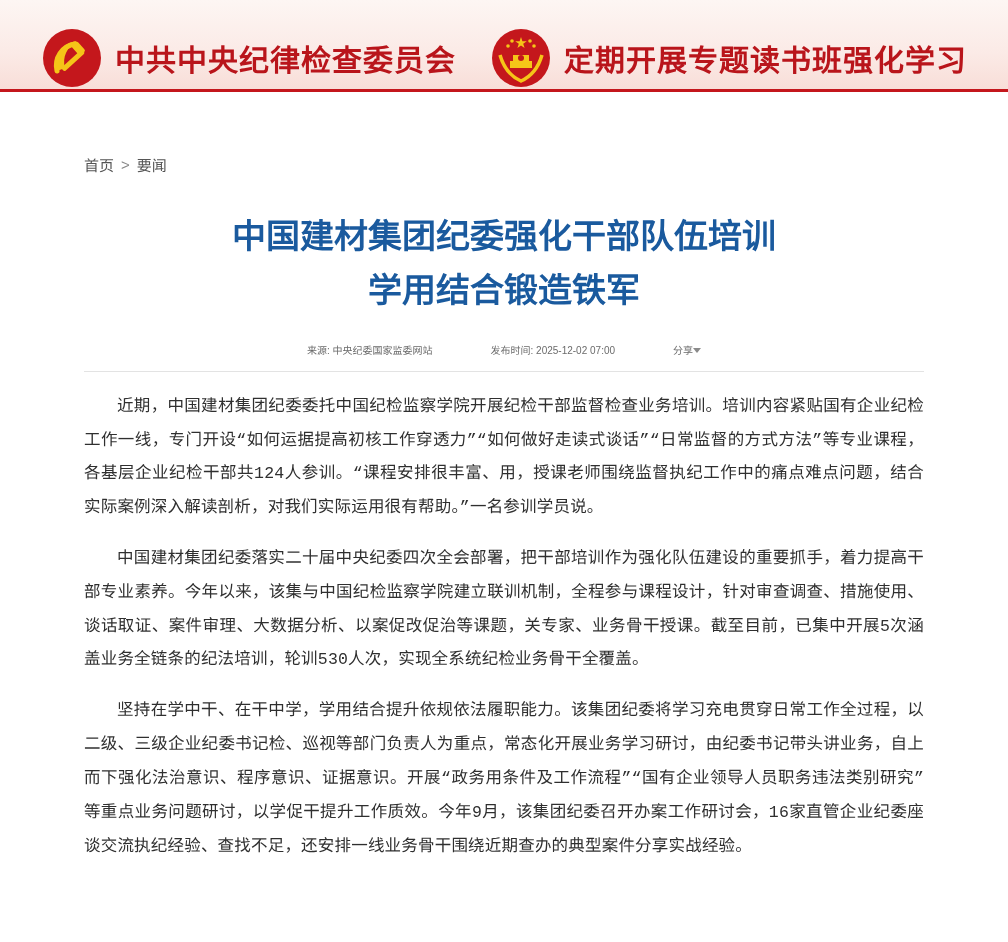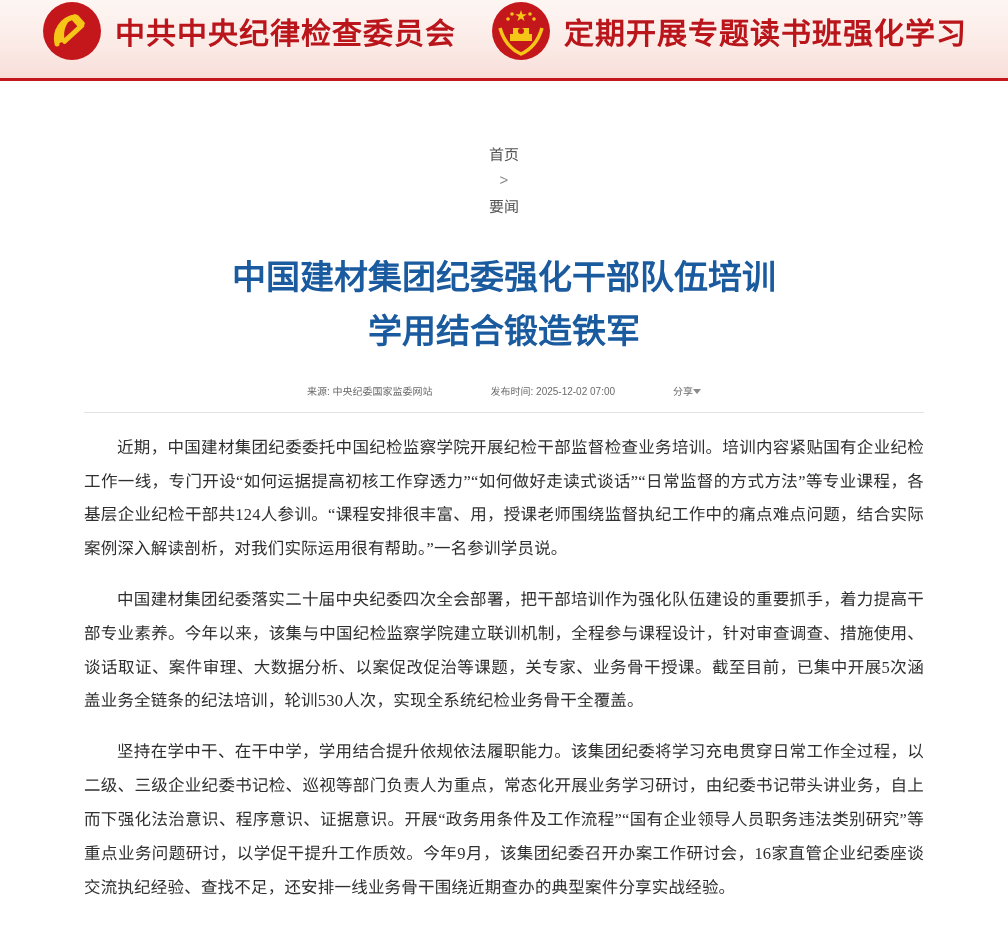--- a/index.html
+++ b/index.html
@@ -11,25 +11,25 @@
     width: 1008px;
     height: 942px;
     overflow: hidden;
     font-family: "Liberation Sans", "DejaVu Sans", sans-serif;
     color: #333333;
   }
 
   
   .masthead {
     position: relative;
-    height: 81px;
+    height: 92px;
     background: linear-gradient(180deg, #fdf6f3 0%, #fbeae6 60%, #f8ded8 100%);
     border-bottom: 3px solid #c4171c;
     display: flex;
-    align-items: flex-start;
+    align-items: flex-end;
     justify-content: center;
     gap: 34px;
     box-sizing: border-box;
   }
   .org-block {
     display: flex;
     align-items: center;
     gap: 12px;
   }
   .emblem {
@@ -58,21 +58,20 @@
   }
 
   .breadcrumb {
     font-size: 15px;
     color: #555555;
     padding-top: 62px;
     padding-bottom: 10px;
     display: flex;
     align-items: center;
     gap: 7px;
-    flex-direction: column;
   }
   .breadcrumb a {
     color: #555555;
     text-decoration: none;
   }
   .breadcrumb .sep { color: #888888; }
 
   .article {
     padding-top: 24px;
   }
@@ -112,21 +111,21 @@
     border-top: 5px solid #8a8a8a;
     position: relative;
     top: 1px;
   }
 
   .body-text {
     padding-top: 18px;
   }
   .body-text p {
     margin: 0 0 17px 0;
-    font-family: Liberation Serif, serif;
+    font-family: Liberation Mono, monospace;
     font-size: 16.5px;
     line-height: 2.05;
     color: #2f2f2f;
     text-indent: 2em;
     text-align: justify;
     letter-spacing: 0.2px;
   }
 </style>
 </head>
 <body>

